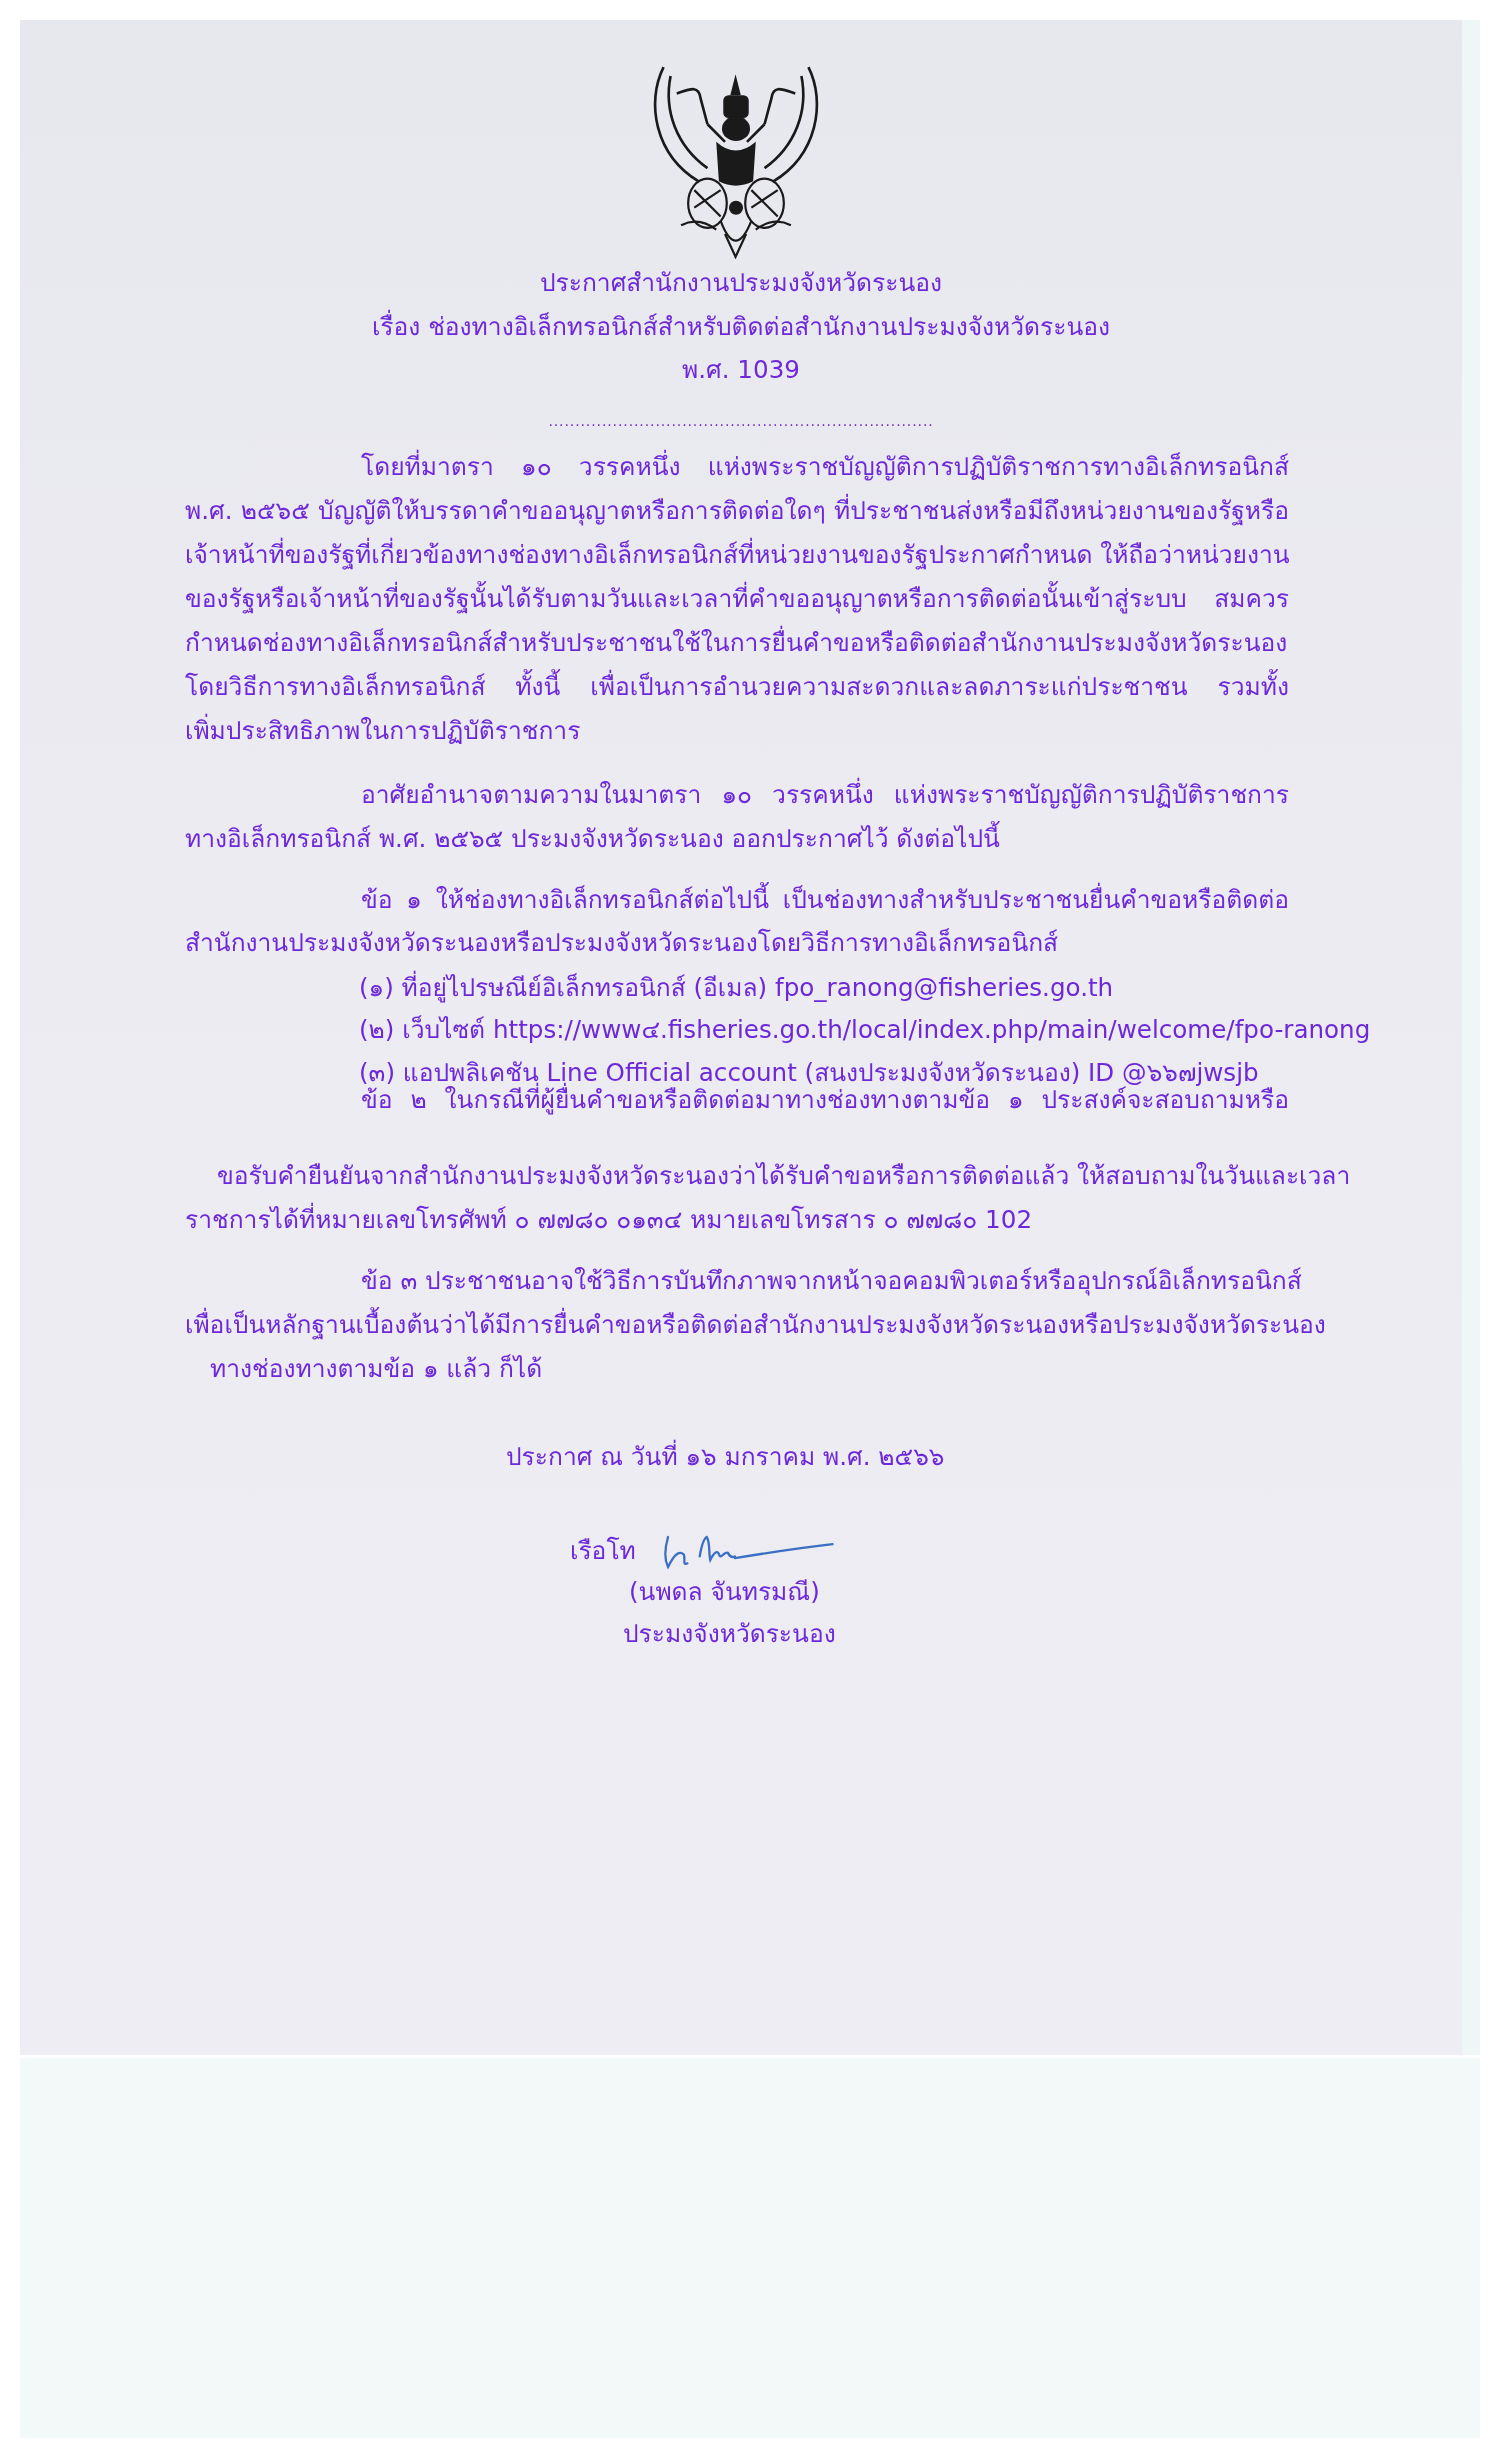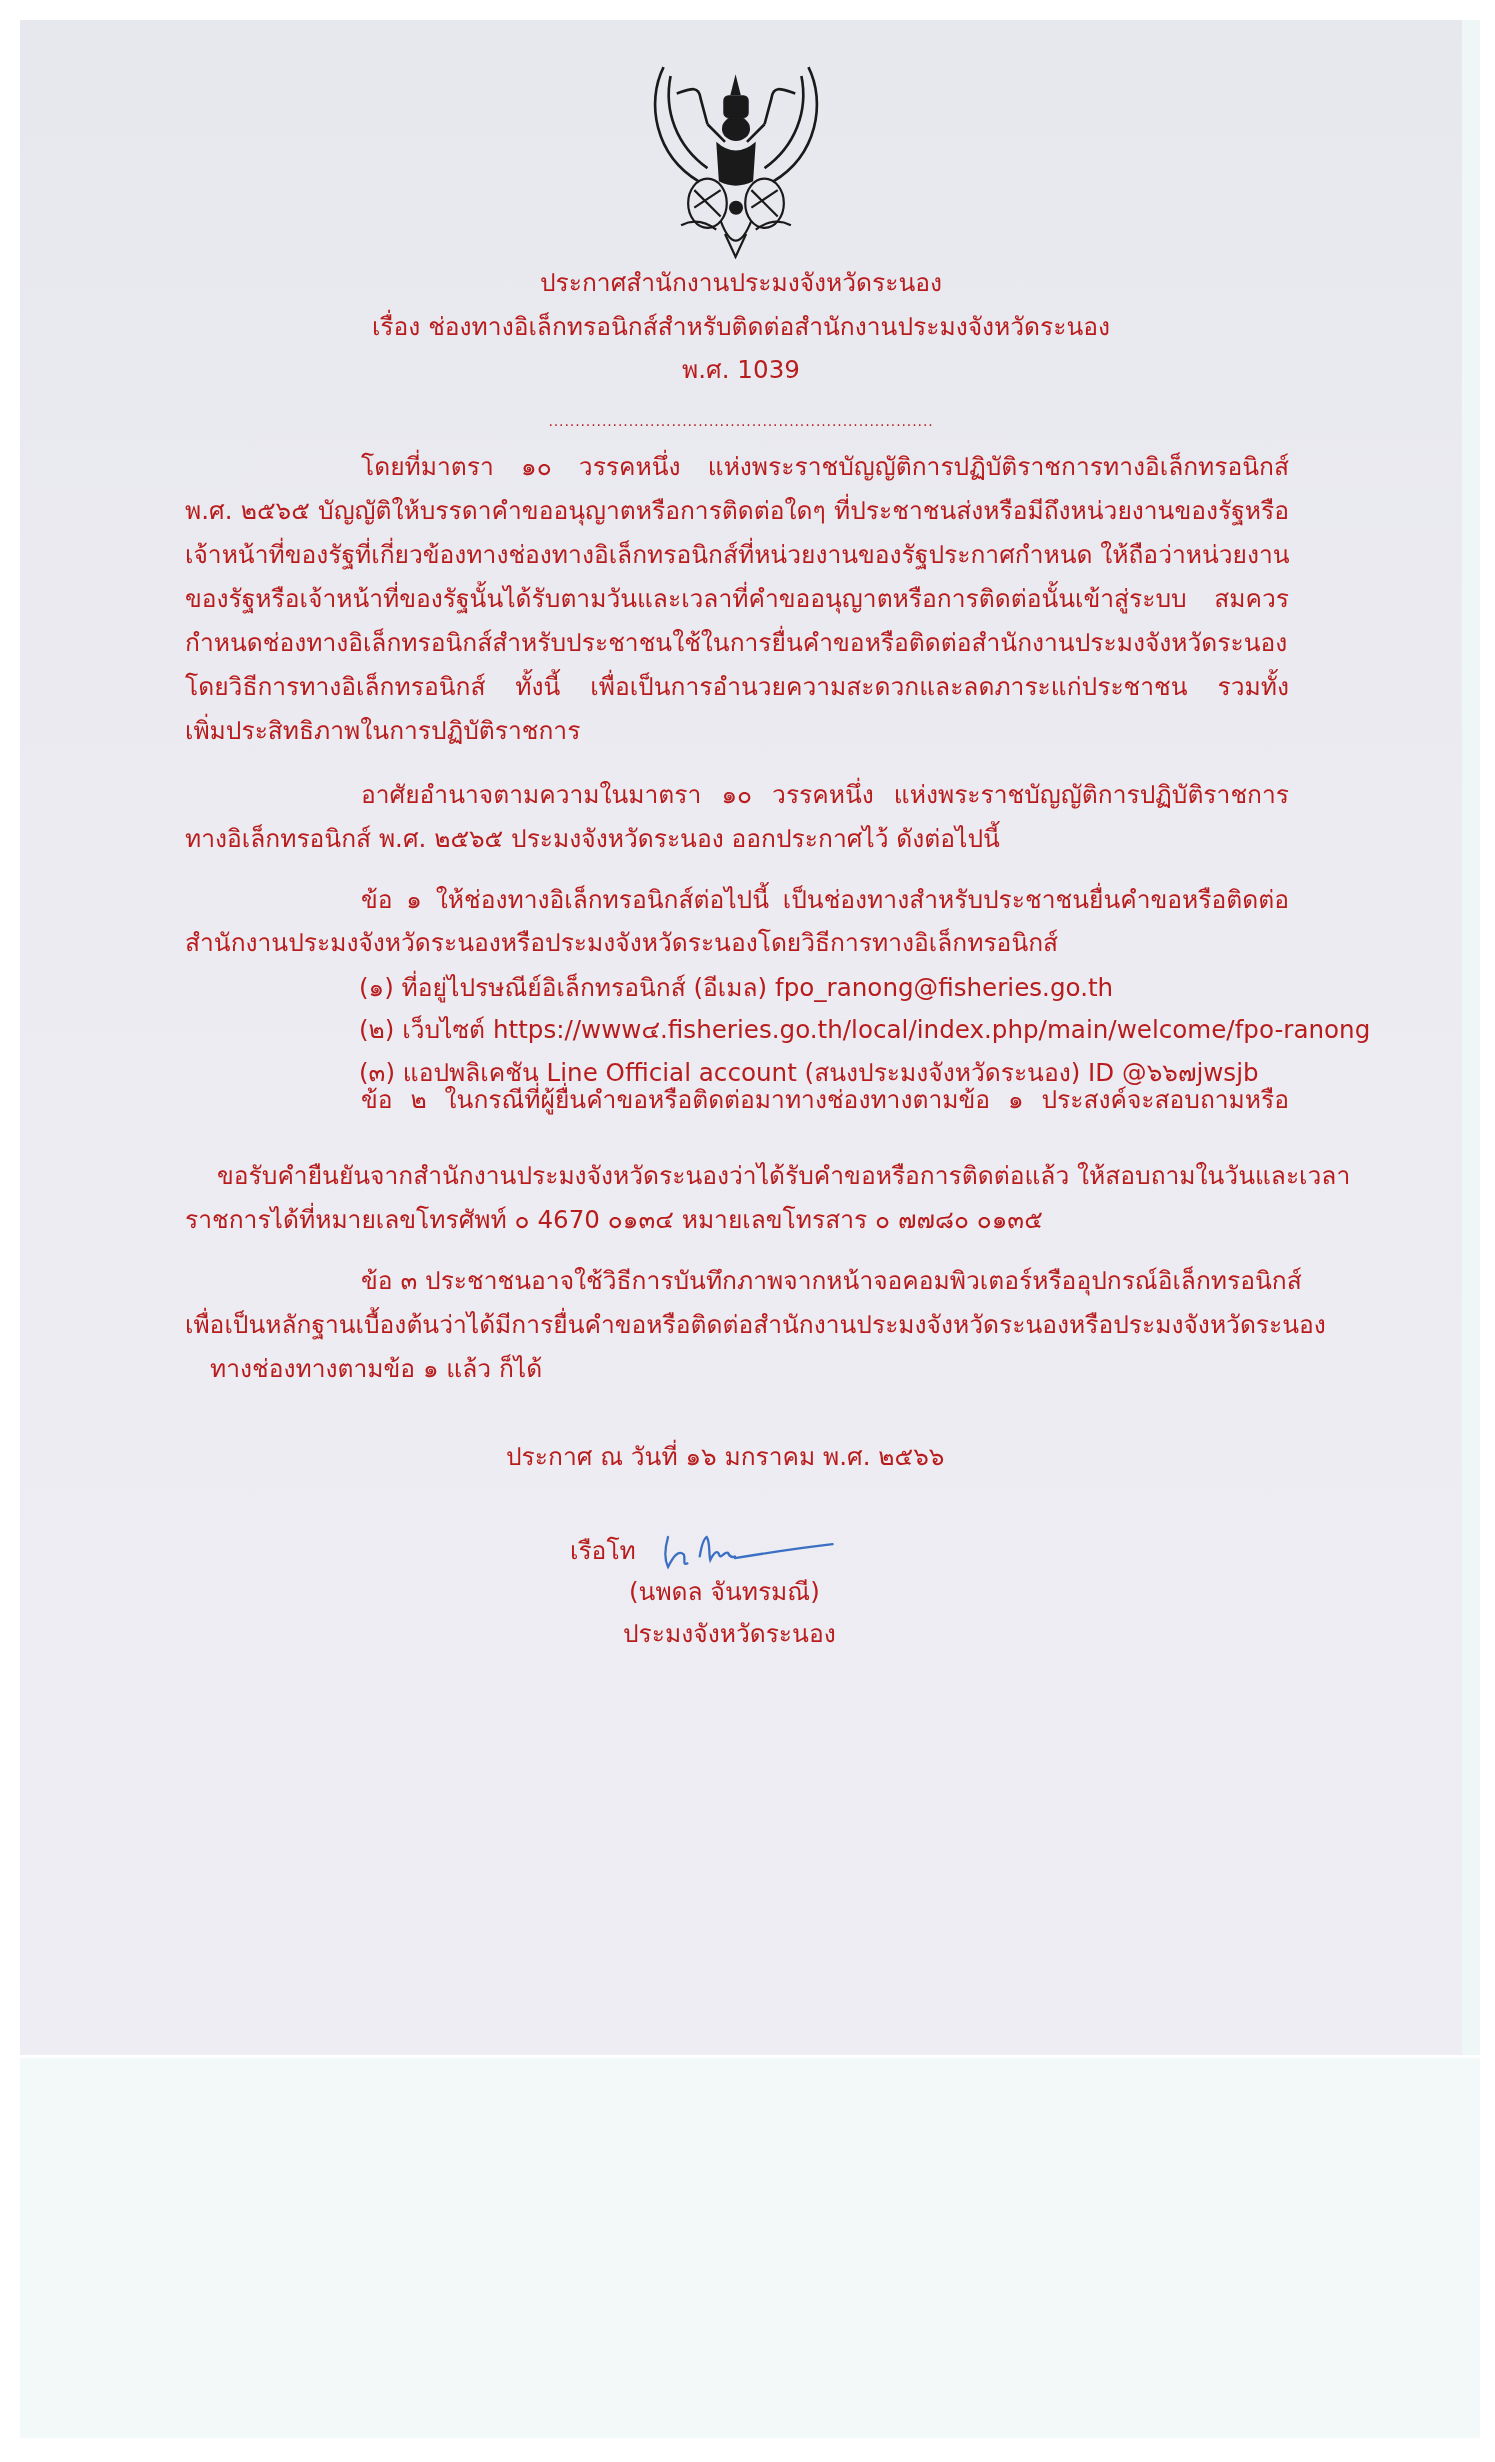--- a/index.html
+++ b/index.html
@@ -2,21 +2,21 @@
 <html style="font-size:14px"><head>
 <meta charset="utf-8">
 <style>
   html, body { margin:0; padding:0; }
   body { width:1495px; height:2462px; background:#ffffff; position:relative; overflow:hidden;
          font-family:"DejaVu Sans", "Liberation Sans", sans-serif; color:#222; }
   .paper { position:absolute; left:20px; top:20px; width:1442px; height:2035px;
            background:linear-gradient(180deg,#e7e7ee 0%,#ebebf1 40%,#ededf3 100%); }
   .lower { position:absolute; left:20px; top:2058px; width:1460px; height:380px; background:#f3f9f9; }
   .rstrip { position:absolute; left:1462px; top:20px; width:17.6px; height:2035px; background:#eef6f6; }
-  .ln { position:absolute; white-space:nowrap; font-size:24.6px; line-height:32px; color:#b91c1c; }
+  .ln { position:absolute; white-space:nowrap; font-size:24.6px; line-height:32px; color:#6d28d9; }
   .c { text-align:center; left:20px; width:1442px; }
   .body-ln { left:185px; width:1104px; text-align:justify; text-align-last:justify; }
   .last { text-align-last:left; }
   .ind { left:361px; width:928px; }
   .dots { letter-spacing:0.9px; font-size:14px; }
   .garuda { position:absolute; left:646px; top:58px; width:180px; height:201px; }
   .sig { position:absolute; left:661px; top:1530px; width:176px; height:44px; }
 </style>
 </head>
 <body>
@@ -70,21 +70,21 @@
 
 <div class="ln ind body-ln" style="top:884px;">ข้อ ๑ ให้ช่องทางอิเล็กทรอนิกส์ต่อไปนี้ เป็นช่องทางสำหรับประชาชนยื่นคำขอหรือติดต่อ</div>
 <div class="ln body-ln last" style="top:927px;">สำนักงานประมงจังหวัดระนองหรือประมงจังหวัดระนองโดยวิธีการทางอิเล็กทรอนิกส์</div>
 
 <div class="ln" style="top:972px; left:359px;">(๑) ที่อยู่ไปรษณีย์อิเล็กทรอนิกส์ (อีเมล) fpo_ranong@fisheries.go.th</div>
 <div class="ln" style="top:1014px; left:359px;">(๒) เว็บไซต์ https://www๔.fisheries.go.th/local/index.php/main/welcome/fpo-ranong</div>
 <div class="ln" style="top:1057px; left:359px;">(๓) แอปพลิเคชัน Line Official account (สนงประมงจังหวัดระนอง) ID @๖๖๗jwsjb</div>
 
 <div class="ln ind body-ln" style="top:1084px;">ข้อ ๒ ในกรณีที่ผู้ยื่นคำขอหรือติดต่อมาทางช่องทางตามข้อ ๑ ประสงค์จะสอบถามหรือ</div>
 <div class="ln body-ln" style="top:1160px;margin-left:32px;">ขอรับคำยืนยันจากสำนักงานประมงจังหวัดระนองว่าได้รับคำขอหรือการติดต่อแล้ว ให้สอบถามในวันและเวลา</div>
-<div class="ln body-ln last" style="top:1204px;">ราชการได้ที่หมายเลขโทรศัพท์ ๐ 4670 ๐๑๓๔ หมายเลขโทรสาร ๐ ๗๗๘๐ ๐๑๓๕</div>
+<div class="ln body-ln last" style="top:1204px;">ราชการได้ที่หมายเลขโทรศัพท์ ๐ ๗๗๘๐ ๐๑๓๔ หมายเลขโทรสาร ๐ ๗๗๘๐ 102</div>
 
 <div class="ln ind body-ln" style="top:1265px;">ข้อ ๓ ประชาชนอาจใช้วิธีการบันทึกภาพจากหน้าจอคอมพิวเตอร์หรืออุปกรณ์อิเล็กทรอนิกส์</div>
 <div class="ln body-ln" style="top:1309px;">เพื่อเป็นหลักฐานเบื้องต้นว่าได้มีการยื่นคำขอหรือติดต่อสำนักงานประมงจังหวัดระนองหรือประมงจังหวัดระนอง</div>
 <div class="ln body-ln last" style="top:1353px;margin-left:25px;">ทางช่องทางตามข้อ ๑ แล้ว ก็ได้</div>
 
 <div class="ln" style="top:1441px; left:506px;">ประกาศ ณ วันที่  ๑๖  มกราคม พ.ศ. ๒๕๖๖</div>
 <div class="ln" style="top:1535px; left:570px;">เรือโท</div>
 <svg class="sig" viewBox="0 0 200 50">
   <g fill="none" stroke="#3a6fc4" stroke-width="2.6" stroke-linecap="round">
     <path d="M8 8 C4 22 4 34 8 42 C14 30 20 22 26 28 C28 34 24 40 30 38"></path>

